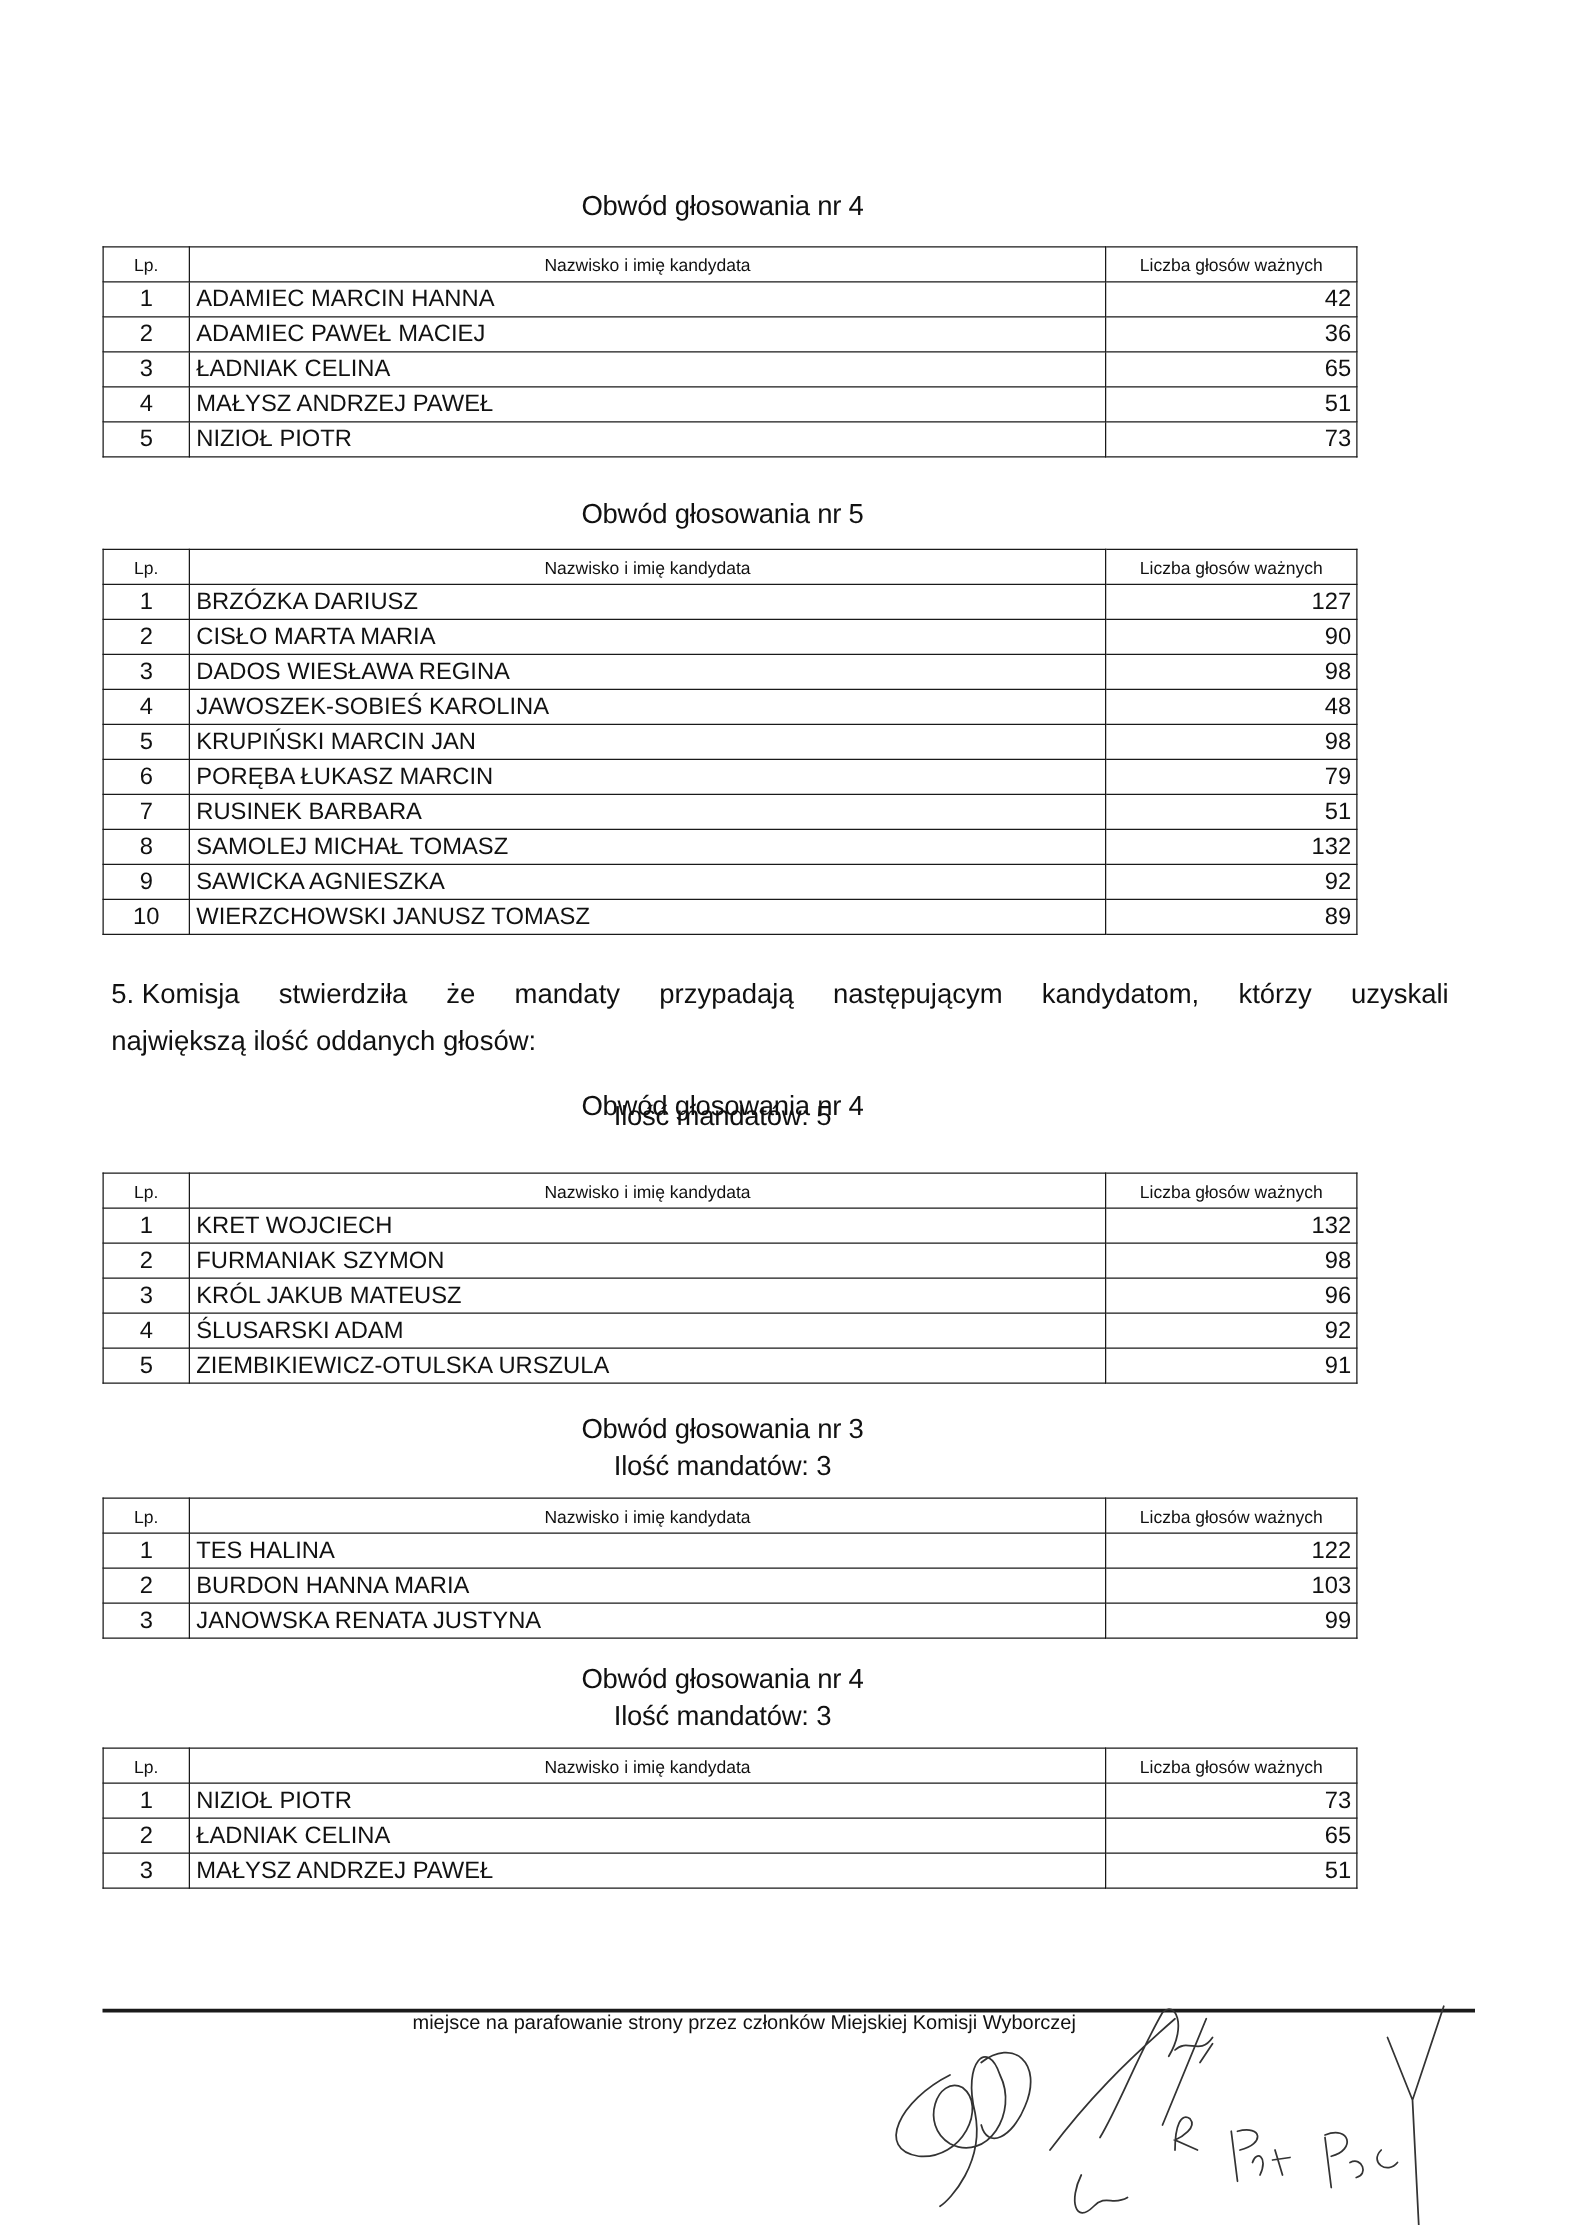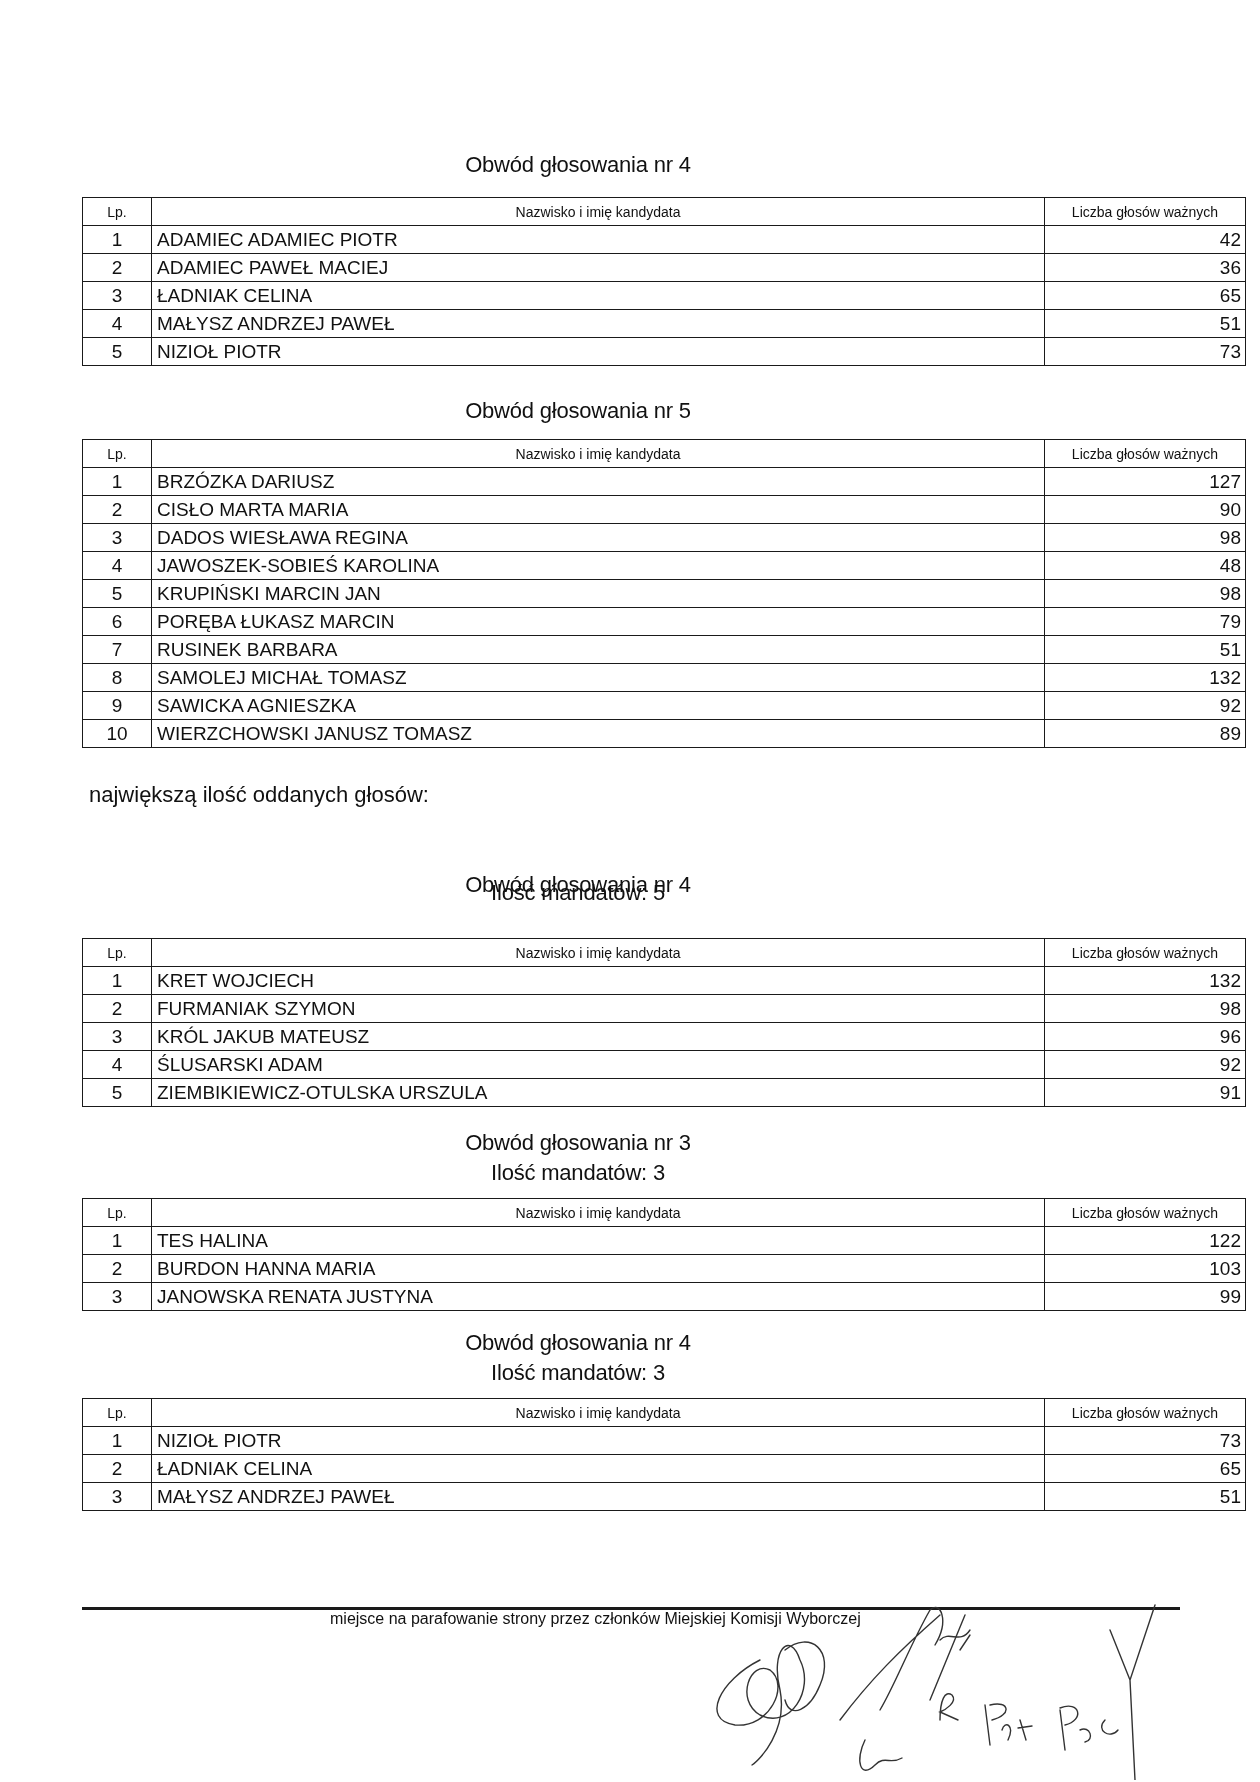--- a/index.html
+++ b/index.html
@@ -1,20 +1,20 @@
 <!DOCTYPE html>
 <html><head>
 <meta charset="utf-8">
 <style>
   html, body { margin: 0; padding: 0; background: #ffffff; }
   body { width: 1260px; height: 1782px; position: relative; overflow: hidden;
          font-family: "Liberation Sans", sans-serif; color: #111111; }
   .title { position: absolute; left: 0; width: 1156px; text-align: center;
            font-size: 22px; line-height: 26px; letter-spacing: -0.2px; }
-  table.vt { position: absolute; left: 82px; width: 1164px; border-collapse: collapse;
+  table.vt { position: absolute; left: 82px; width: 1004px; border-collapse: collapse;
              table-layout: fixed; }
   table.vt td, table.vt th { border: 1.5px solid #1a1a1a; padding: 0 4px; height: 27px;
              font-size: 19px; font-weight: normal; white-space: nowrap; overflow: hidden; }
   table.vt th { height: 27px; font-size: 14px; text-align: center; }
   table.vt col.lp { width: 69px; }
   table.vt col.val { width: 201px; }
   table.vt td.lp { text-align: center; }
   table.vt td.name { text-align: left; padding-left: 5px; }
   table.vt td.val { text-align: right; padding-right: 4px; }
   .para { position: absolute; left: 89px; width: 1070px; font-size: 22px; line-height: 38px; }
@@ -36,21 +36,21 @@
     <thead>
       <tr>
         <th>Lp.</th>
         <th>Nazwisko i imię kandydata</th>
         <th>Liczba głosów ważnych</th>
       </tr>
     </thead>
     <tbody>
       <tr>
         <td class="lp">1</td>
-        <td class="name">ADAMIEC ADAMIEC PIOTR</td>
+        <td class="name">ADAMIEC MARCIN HANNA</td>
         <td class="val">42</td>
       </tr>
       <tr>
         <td class="lp">2</td>
         <td class="name">ADAMIEC PAWEŁ MACIEJ</td>
         <td class="val">36</td>
       </tr>
       <tr>
         <td class="lp">3</td>
         <td class="name">ŁADNIAK CELINA</td>
@@ -131,20 +131,31 @@
       </tr>
       <tr>
         <td class="lp">10</td>
         <td class="name">WIERZCHOWSKI JANUSZ TOMASZ</td>
         <td class="val">89</td>
       </tr>
     </tbody>
   </table>
 
 <div class="para" style="top:776px">
+  <div class="l1">
+    <span>5. Komisja</span>
+    <span>stwierdziła</span>
+    <span>że</span>
+    <span>mandaty</span>
+    <span>przypadają</span>
+    <span>następującym</span>
+    <span>kandydatom,</span>
+    <span>którzy</span>
+    <span>uzyskali</span>
+  </div>
   <div>największą ilość oddanych głosów:</div>
 </div>
 
 <div class="title" style="top:872px">Obwód głosowania nr 4</div>
 <div class="title" style="top:880px">Ilość mandatów: 5</div>
 <table class="vt" style="top:938px">
     <colgroup>
       <col class="lp">
       <col class="name">
       <col class="val">

